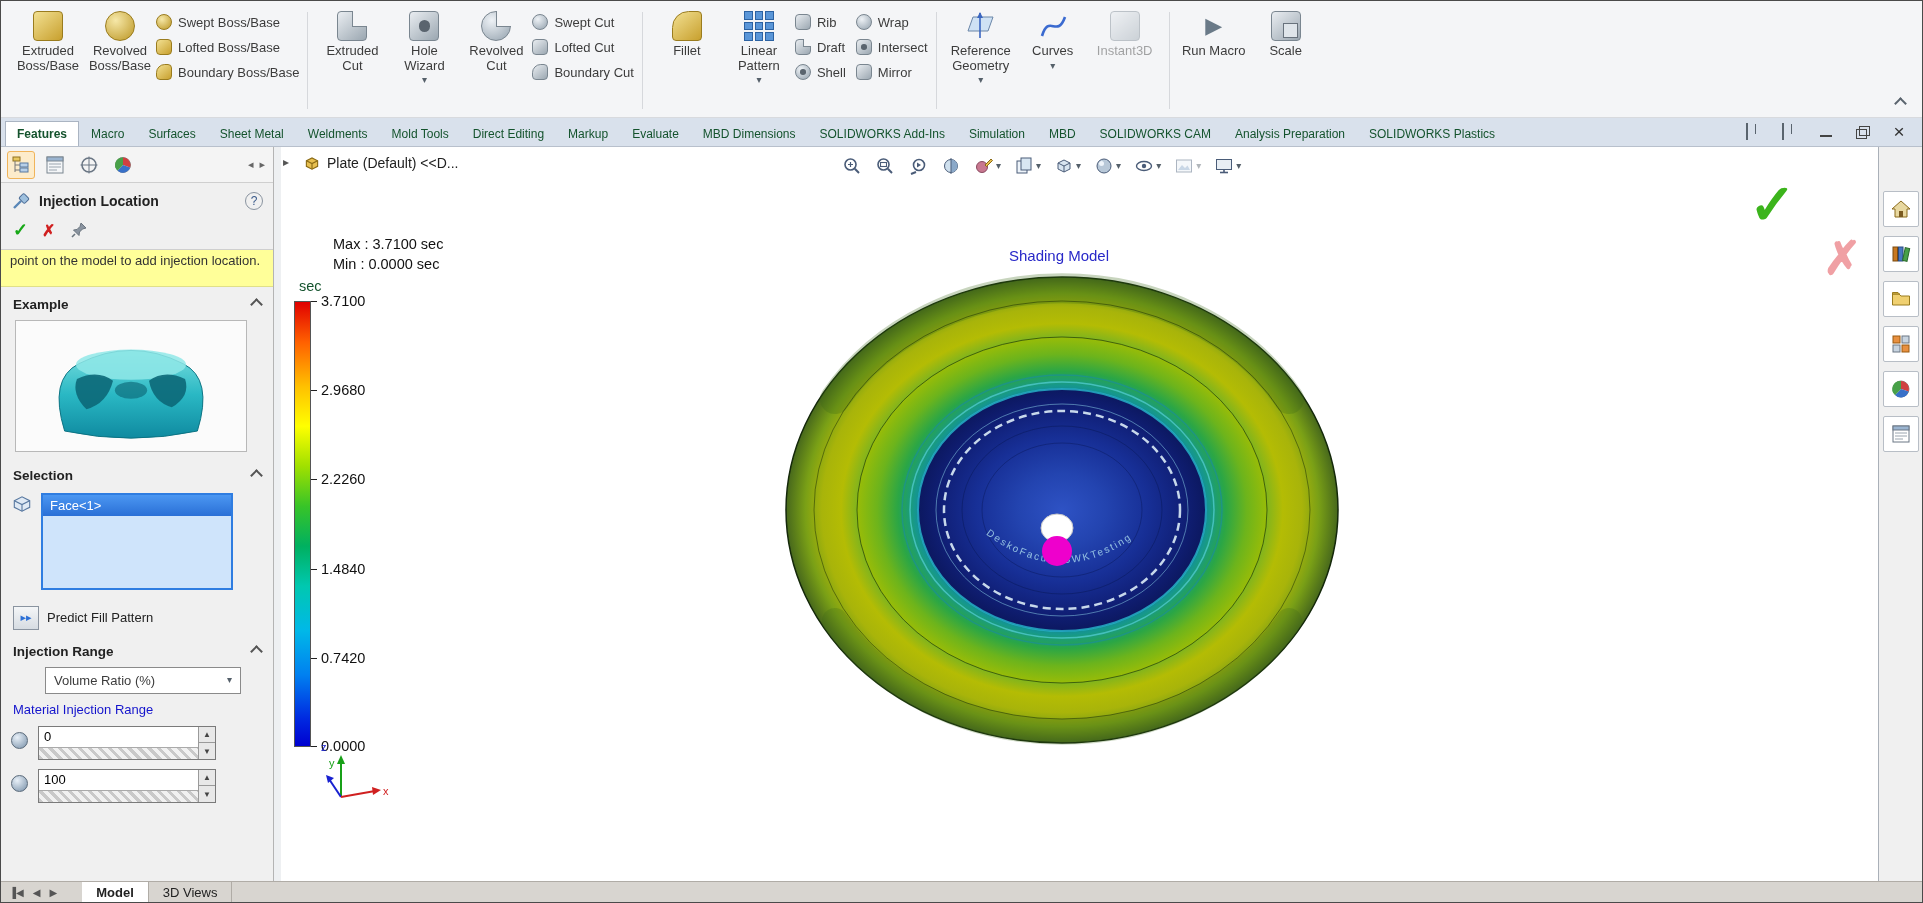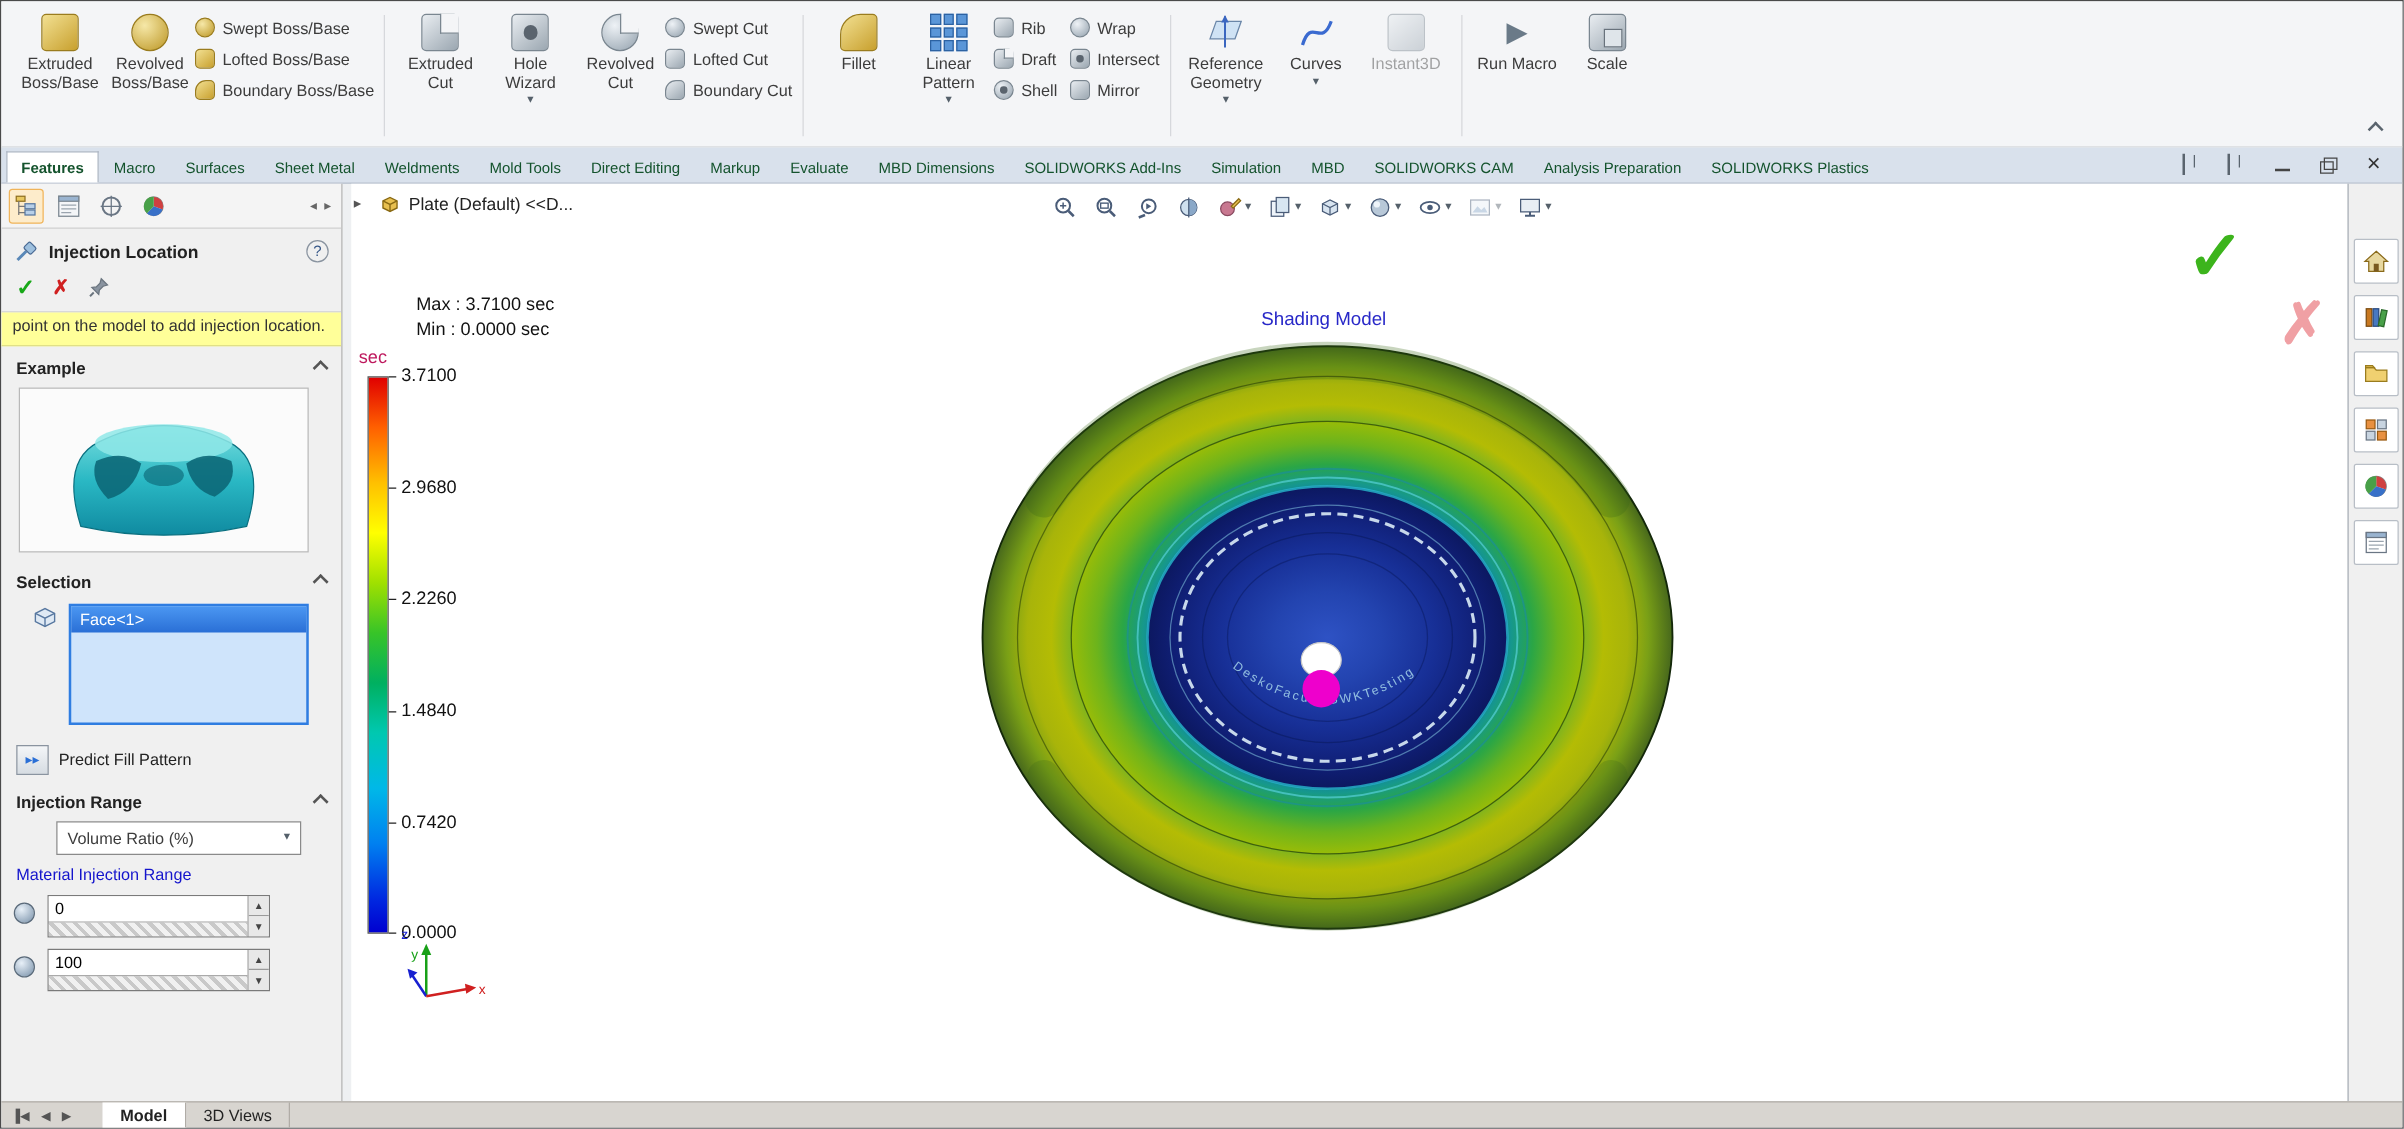--- a/index.html
+++ b/index.html
@@ -53,25 +53,25 @@
   .ptab { width:28px; height:28px; display:flex; align-items:center; justify-content:center; border:1px solid transparent; border-radius:3px; cursor:pointer; }
   .ptab.sel { border-color:#f0b45a; background:#fdeccB; background:#fdeccb; }
   .ptabarrows { margin-left:auto; display:flex; gap:2px; }
   .ptabarrows span { font-size:11px; color:#666; cursor:pointer; padding:2px; }
   .phead { display:flex; align-items:center; gap:8px; padding:8px 10px 6px; }
   .phead .t { font-weight:bold; font-size:14px; color:#222; }
   .helpq { margin-left:auto; width:18px; height:18px; border:1px solid #8a94a0; border-radius:50%; font-size:12px; color:#3a5a8a; display:flex; align-items:center; justify-content:center; cursor:pointer; }
   .pactions { display:flex; align-items:center; gap:14px; padding:2px 12px 8px; border-bottom:1px solid #cfcfcf; }
   .okg { color:#18a818; font-size:18px; font-weight:bold; cursor:pointer; }
   .cxr { color:#d02020; font-size:16px; font-weight:bold; cursor:pointer; }
-  .hintbox { background:#ffff99; padding:3px 9px 6px; font-size:13px; color:#333; line-height:1.3; border-bottom:1px solid #e0e088; }
+  .hintbox { background:#ffff99; padding:3px 9px 16px; font-size:13px; color:#333; line-height:1.3; border-bottom:1px solid #e0e088; }
   .sechead { display:flex; align-items:center; padding:10px 12px 6px; font-weight:bold; font-size:13.5px; color:#222; }
   .chev { margin-left:auto; width:9px; height:9px; border-left:2px solid #555; border-top:2px solid #555; transform:rotate(45deg); cursor:pointer; }
   .exbox { margin:2px 14px 6px; width:232px; height:132px; background:#fbfbfb; border:1px solid #b8b8b8; display:flex; align-items:center; justify-content:center; }
-  .selrow { display:flex; gap:8px; padding:4px 24px 6px; }
+  .selrow { display:flex; gap:8px; padding:4px 10px 6px; }
   .selbox { width:192px; border:2px solid #2f7de1; background:#cfe4fb; }
   .selbox .hdr { background:linear-gradient(#4b97f2,#2a6fd6); color:#fff; font-size:13px; padding:3px 7px; }
   .selbox .bod { height:72px; }
   .predict { display:flex; align-items:center; gap:8px; padding:10px 12px 4px; cursor:pointer; }
   .predict .pic { width:26px; height:24px; border:1px solid #8a94a0; background:linear-gradient(#f4f6f8,#d6dce2); display:flex; align-items:center; justify-content:center; font-size:11px; color:#2a6fd6; }
   .predict .lbl { font-size:13px; color:#222; }
   .combo { margin:2px 0 0 44px; width:196px; height:27px; border:1px solid #8a8a8a; background:#fff; display:flex; align-items:center; padding:0 8px; font-size:13px; cursor:pointer; }
   .combo .dd { margin-left:auto; }
   .matlink { margin:8px 0 2px 12px; color:#1414cc; font-size:13px; cursor:pointer; }
   .spinrow { display:flex; align-items:flex-start; gap:10px; padding:7px 10px 2px; }
@@ -88,21 +88,21 @@
   .viewport { position:absolute; left:280px; right:44px; top:0; height:100%; background:#ffffff; overflow:hidden; }
   .vpsvg { position:absolute; inset:0; pointer-events:none; }
   .flyarrow { position:absolute; left:2px; top:8px; font-size:12px; color:#555; cursor:pointer; }
   .treerow { position:absolute; left:22px; top:7px; display:flex; align-items:center; gap:6px; font-size:14px; color:#222; cursor:pointer; }
   .hud { position:absolute; left:558px; top:7px; display:flex; align-items:center; gap:7px; }
   .hudbtn { display:flex; align-items:center; gap:2px; padding:2px 3px; border-radius:3px; cursor:pointer; }
   .hudbtn svg { display:block; }
   .faded { opacity:.45; }
   .plottitle { position:absolute; left:628px; top:100px; width:300px; text-align:center; color:#2828c8; font-size:15px; }
   .maxmin { position:absolute; left:52px; top:88px; font-size:14.5px; color:#111; line-height:1.35; }
-  .legend-unit { position:absolute; left:6px; top:131px; font-size:14.5px; color:#be185d; }
+  .legend-unit { position:absolute; left:18px; top:131px; font-size:14.5px; color:#14532d; }
   .legendbar { position:absolute; left:13px; top:154px; width:17px; height:446px; border:1px solid #555;
     background:linear-gradient(to bottom,#e00000 0%,#ff6000 9%,#ffc000 19%,#ffff00 28%,#a0e000 37%,#38c428 46%,#00b060 55%,#00c8b0 64%,#00b8e8 74%,#0080f0 84%,#0028e0 94%,#0000d0 100%); }
   .ltline { position:absolute; left:30px; width:6px; height:1px; background:#222; }
   .ltick { position:absolute; left:40px; font-size:14.5px; color:#111; }
   .infoblock { position:absolute; left:1242px; top:86px; font-size:14.5px; color:#111; line-height:1.28; }
   .bigcheck { position:absolute; left:1468px; top:30px; font-size:56px; font-weight:bold; color:#3cb41c; cursor:pointer; line-height:1; }
   .bigcross { position:absolute; left:1542px; top:88px; font-size:46px; font-weight:bold; color:#f0a0a4; cursor:pointer; line-height:1; }
   .triad { position:absolute; left:18px; top:588px; }
 
   

